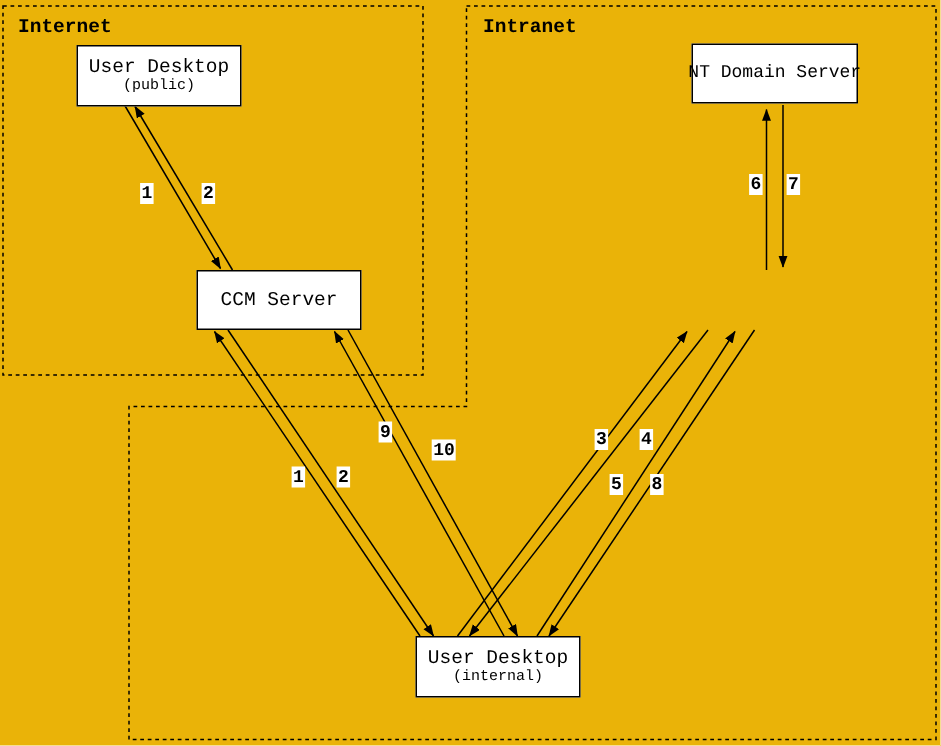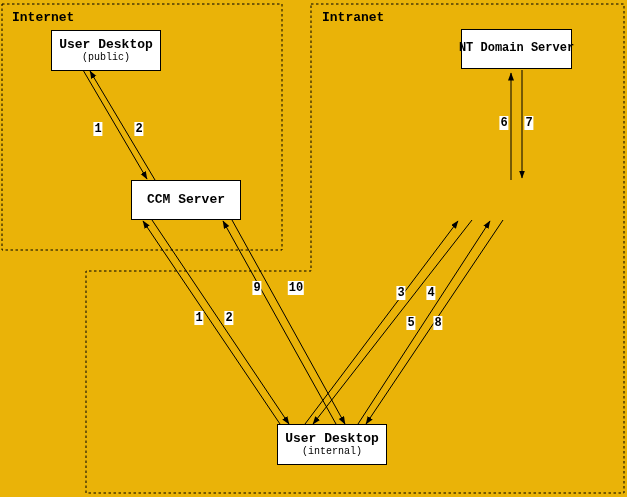--- a/index.html
+++ b/index.html
@@ -30,21 +30,21 @@
     background: #ffffff;
     display: flex;
     flex-direction: column;
     align-items: center;
     justify-content: center;
     text-align: center;
     line-height: 1.1;
   }
   .node-title {
     font-size: 13px;
-    font-weight: bold;
+    font-weight: normal;
     white-space: nowrap;
   }
   .node-sub {
     font-size: 10px;
     font-weight: normal;
     white-space: nowrap;
   }
   .region-label {
     position: absolute;
     font-size: 13px;
@@ -115,21 +115,21 @@
   <div class="node" style="left:277px; top:424px; width:110px; height:41px;">
     <div class="node-title">User Desktop</div>
     <div class="node-sub">(internal)</div>
   </div>
 
   <span class="edge-label" style="left:98px;  top:129px;">1</span>
   <span class="edge-label" style="left:139px; top:129px;">2</span>
   <span class="edge-label" style="left:199px; top:318px;">1</span>
   <span class="edge-label" style="left:229px; top:318px;">2</span>
   <span class="edge-label" style="left:257px; top:288px;">9</span>
-  <span class="edge-label" style="left:296px; top:288px;">10</span>
+  <span class="edge-label" style="left:296px; top:300px;">10</span>
   <span class="edge-label" style="left:401px; top:293px;">3</span>
   <span class="edge-label" style="left:431px; top:293px;">4</span>
   <span class="edge-label" style="left:411px; top:323px;">5</span>
   <span class="edge-label" style="left:438px; top:323px;">8</span>
   <span class="edge-label" style="left:504px; top:123px;">6</span>
   <span class="edge-label" style="left:529px; top:123px;">7</span>
 
 </div>
 
 </body></html>

